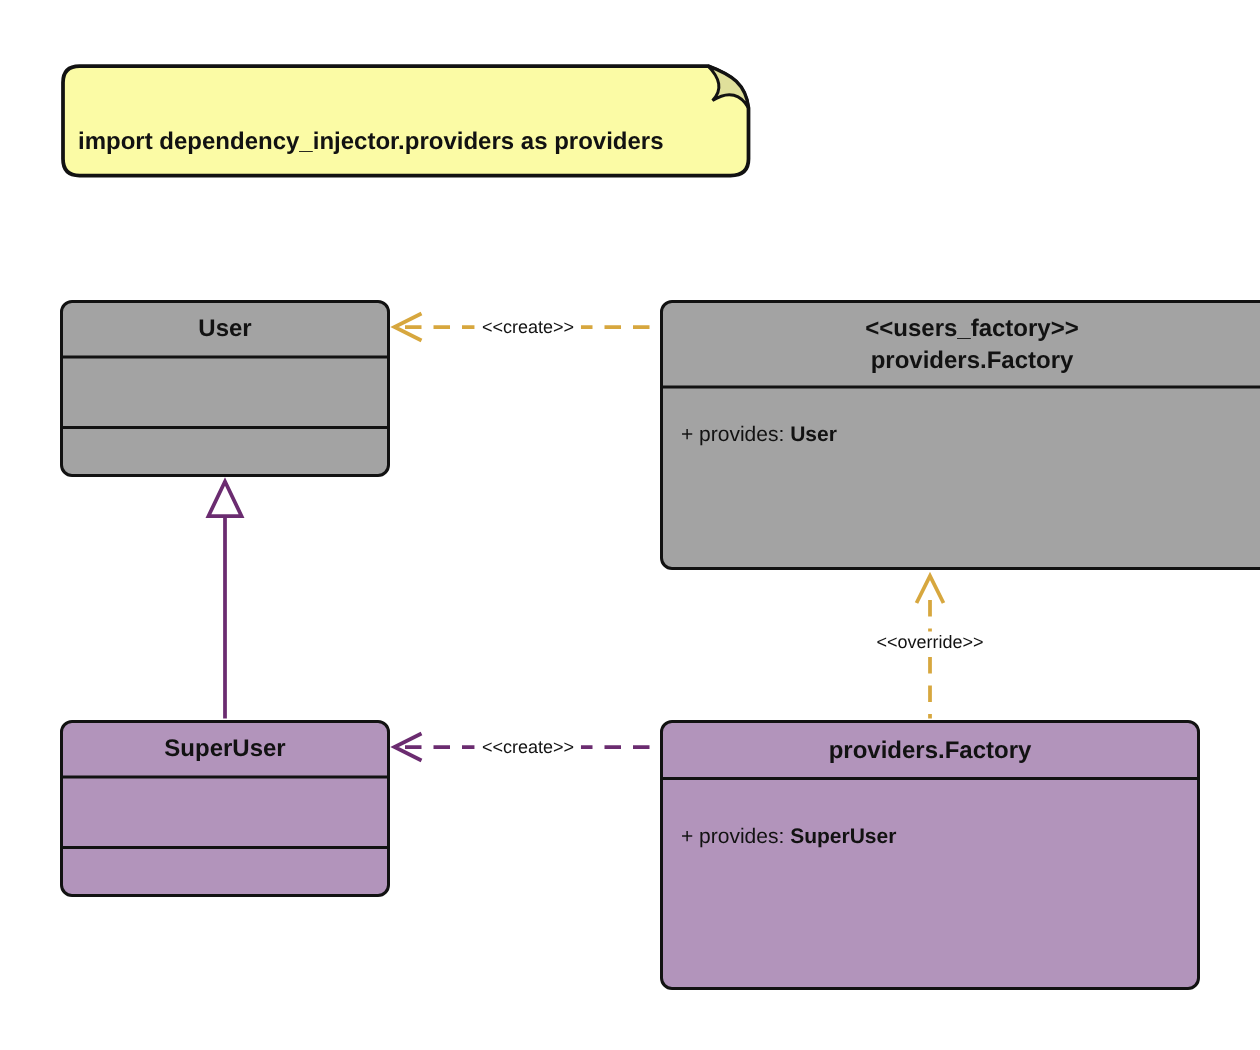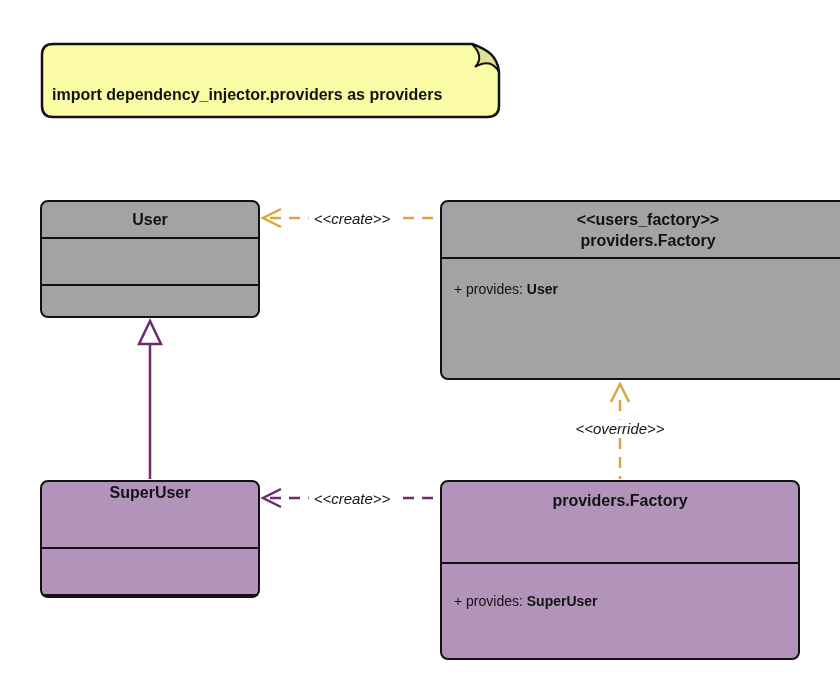--- a/index.html
+++ b/index.html
@@ -24,21 +24,21 @@
   
   .cls {
     position: absolute;
     border: 2px solid #121212;
     border-radius: 8px;
     color: #121212;
     display: flex;
     flex-direction: column;
   }
   .cls.yellow { background: #a3a3a3; }
-  .cls.purple { background: #B294BB; gap: 44px; }
+  .cls.purple { background: #B294BB; }
   .cls-title {
     display: flex; flex-direction: column;
     align-items: center; justify-content: center;
     font-weight: bold; font-size: 16px; line-height: 21px;
     white-space: nowrap;
   }
   .cls-comp {
     border-top: 2px solid #121212;
     display: flex; align-items: center;
     padding-left: 12px;
@@ -46,24 +46,23 @@
   }
   .cls-comp b { font-weight: bold; }
 
   
   svg.edges { position: absolute; left: 0; top: 0; pointer-events: none; }
   .edge-label {
     position: absolute;
     transform: translate(-50%, -50%);
     background: #ffffff;
     padding: 0 5px;
-    font-size: 15px;
+    font-size: 12px;
     color: #121212;
     white-space: nowrap;
-    font-style: italic;
   }
 </style>
 </head>
 <body>
 
 <div class="canvas">
 
   <div class="note-wrap">
     <svg width="462" height="78">
       <path d="M13 2 H432 C448 8 457 14 459 30 V64 Q459 75 447 75 H13 Q2 75 2 64 V13 Q2 2 13 2 Z" fill="#FBFBA5" stroke="#121212" stroke-width="2.5" stroke-linejoin="round"></path>

